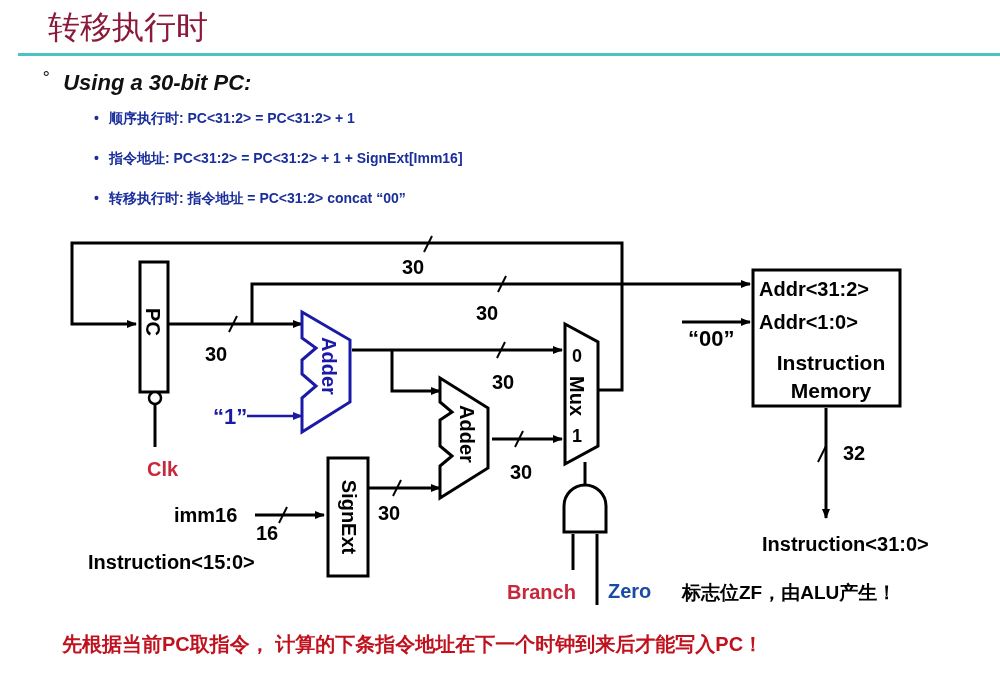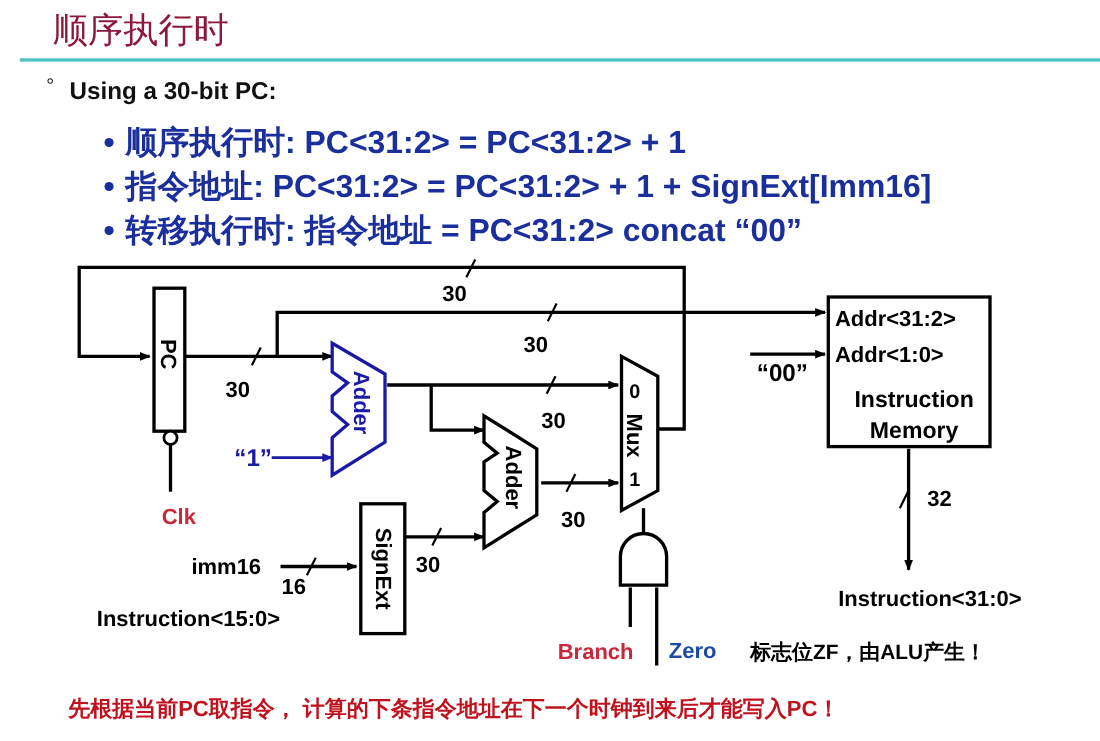--- a/index.html
+++ b/index.html
@@ -1,31 +1,31 @@
 <!DOCTYPE html>
 <html><head>
   <meta charset="utf-8">
   <style>
     html, body { margin: 0; padding: 0; background: #ffffff; }
     body { width: 1000px; height: 674px; position: relative; overflow: hidden;
            font-family: "Liberation Sans", sans-serif; }
     .abs { position: absolute; white-space: nowrap; }
     .title { left: 48px; top: 6px; font-family: "DejaVu Serif", serif; font-size: 32px; color: #8b1a3a; }
     .title-rule { left: 18px; top: 53px; width: 982px; height: 3px; background: #4cc3c3; }
-    .bullet-main { left: 42px; top: 70px; font-size: 22px; font-weight: bold; color: #111; }
+    .bullet-main { left: 42px; top: 70px; font-size: 22px; font-weight: bold; color: #111; font-style: italic; }
     .bullet-main .dot { font-weight: normal; font-size: 18px; margin-right: 14px; position: relative; top: -6px; }
-    .sub { left: 94px; font-size: 29px; font-weight: bold; color: #1a2e9c; }
+    .sub { left: 94px; font-size: 14px; font-weight: bold; color: #1a2e9c; }
     .sub .dot { margin-right: 10px; }
     .footer { left: 62px; top: 631px; font-size: 20px; font-weight: bold; color: #c0121e; }
     svg text { font-family: "Liberation Sans", sans-serif; font-weight: bold; }
   </style>
 </head>
 <body>
 
-<div class="abs title">顺序执行时</div>
+<div class="abs title">转移执行时</div>
 <div class="abs title-rule"></div>
 
 <div class="abs bullet-main">
   <span class="dot">°</span><span>Using a 30-bit PC:</span>
 </div>
 <div class="abs sub" style="top:110px">
   <span class="dot">•</span><span>顺序执行时:</span>&nbsp;<span>PC&lt;31:2&gt; = PC&lt;31:2&gt; + 1</span>
 </div>
 <div class="abs sub" style="top:150px">
   <span class="dot">•</span><span>指令地址:</span>&nbsp;<span>PC&lt;31:2&gt; = PC&lt;31:2&gt; + 1 + SignExt[Imm16]</span>

